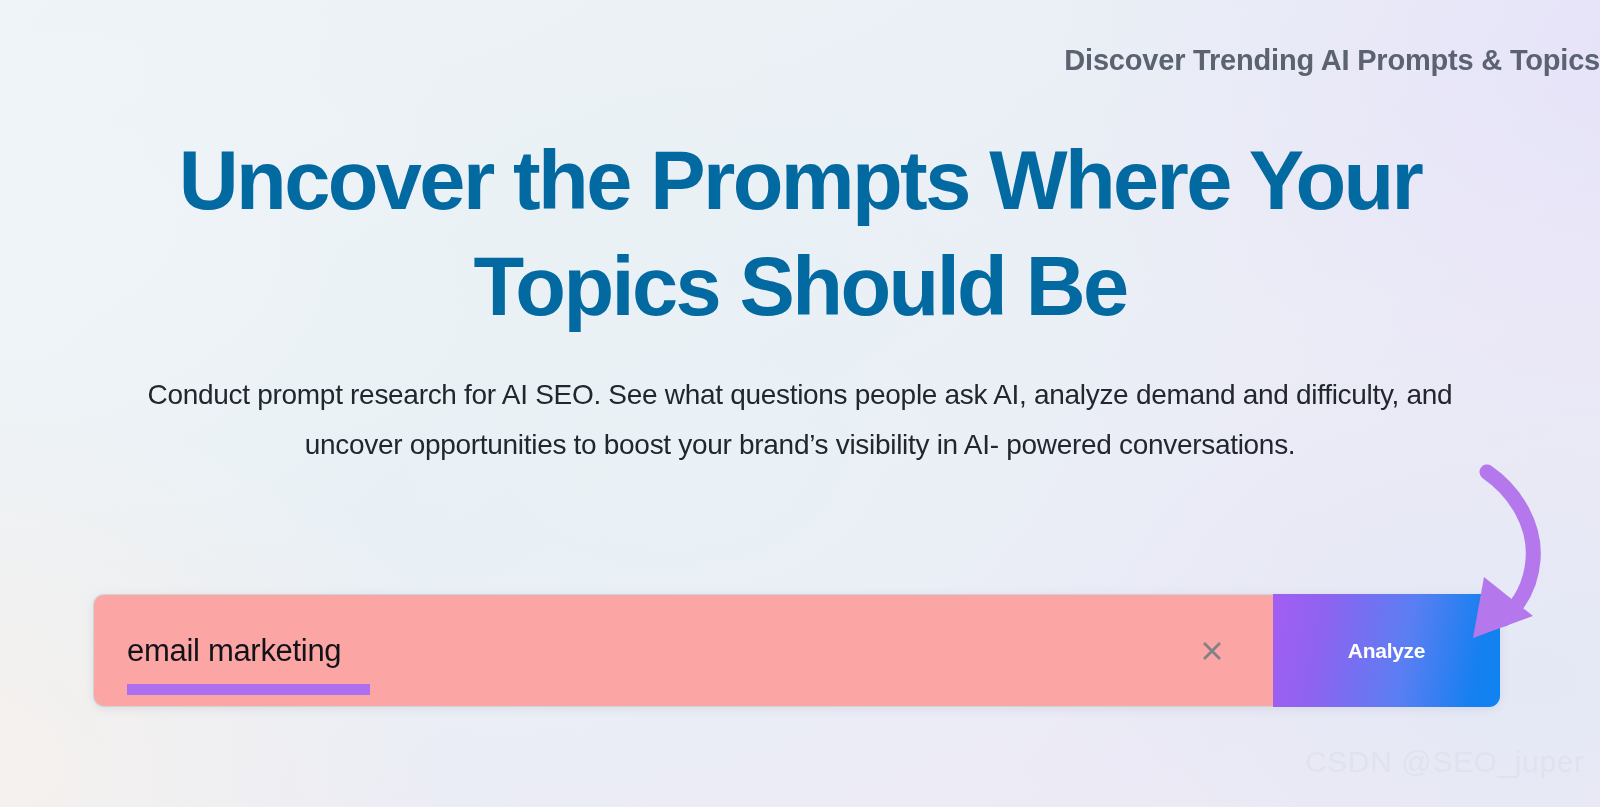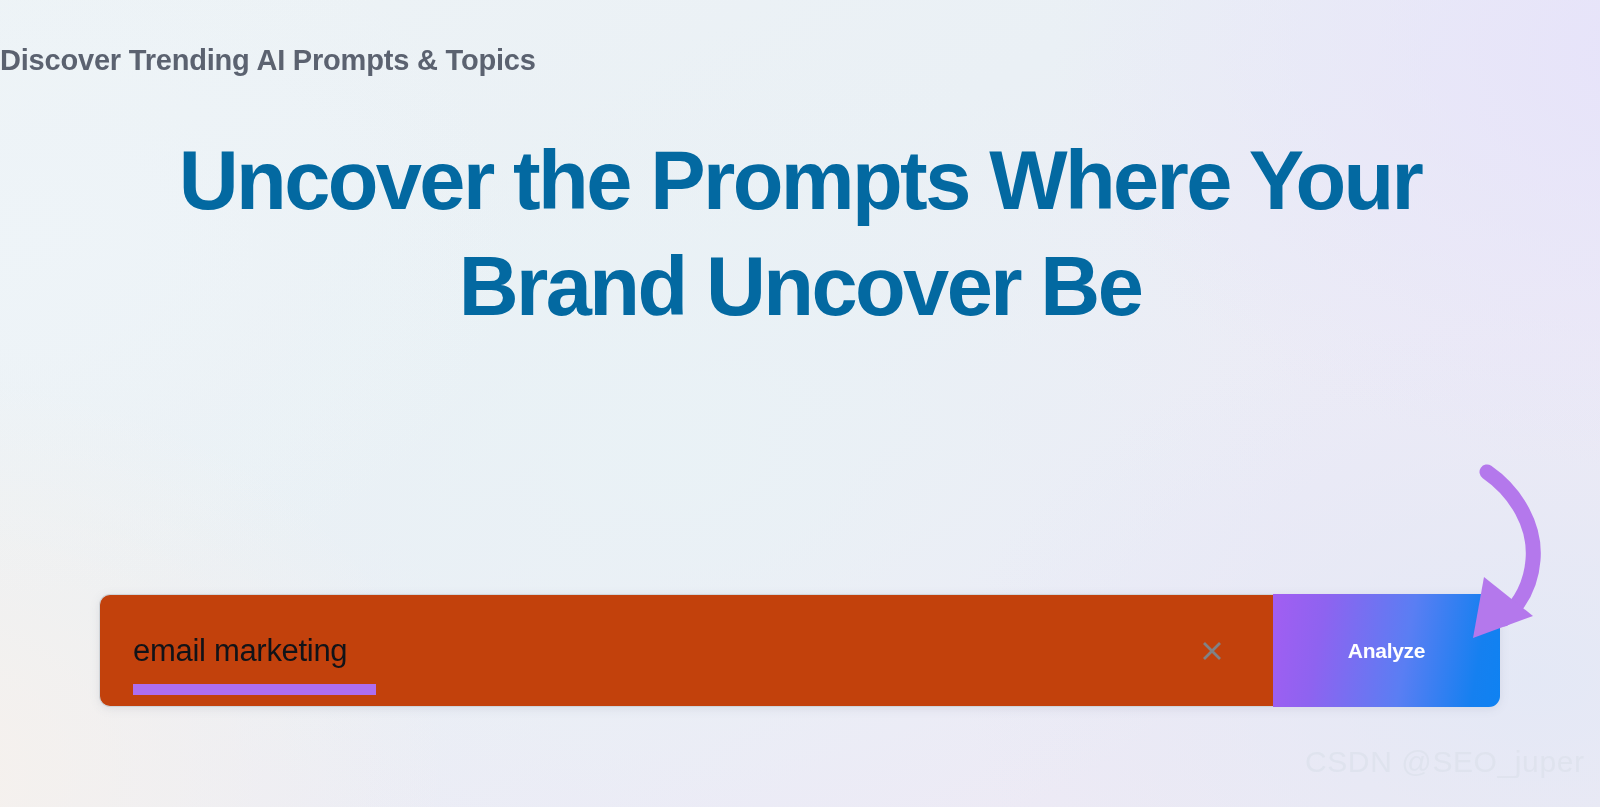--- a/index.html
+++ b/index.html
@@ -29,21 +29,21 @@
     top: 0;
     width: 1600px;
     height: 807px;
   }
 
   .eyebrow {
     position: absolute;
     top: 44px;
     left: 0;
     width: 1600px;
-    text-align: left;
+    text-align: right;
     font-size: 29px;
     font-weight: 700;
     color: #5b6270;
     letter-spacing: -0.2px;
   }
 
   .headline {
     position: absolute;
     top: 128px;
     left: 90px;
@@ -78,27 +78,26 @@
     height: 113px;
     border-radius: 11px;
     display: flex;
     align-items: stretch;
     filter: drop-shadow(0 2px 5px rgba(40,50,80,0.09));
   }
 
   .search-field {
     position: relative;
     flex: 1 1 auto;
-    background: #c2410c;
+    background: #fca5a5;
     border: 1px solid #cfd4d9;
     border-right: none;
     border-radius: 11px 0 0 11px;
     display: flex;
     align-items: center;
-    margin-left: 6px;
   }
 
   .search-input {
     border: none;
     outline: none;
     background: transparent;
     font-family: "Liberation Sans", sans-serif;
     font-size: 31px;
     color: #111318;
     letter-spacing: -0.3px;
@@ -172,23 +171,28 @@
 </style>
 </head>
 <body>
 
 <div class="hero">
 
   <div class="eyebrow">Discover Trending AI Prompts &amp; Topics</div>
 
   <h1 class="headline">
     <span>Uncover the Prompts Where Your</span><br>
-    <span>Brand Uncover Be</span>
+    <span>Topics Should Be</span>
   </h1>
 
+  <p class="subcopy">
+    <span>Conduct prompt research for AI SEO. See what questions people ask AI, analyze</span>
+    <span>demand and difficulty, and uncover opportunities to boost your brand’s visibility in AI-</span>
+    <span>powered conversations.</span>
+  </p>
 
   <div class="searchbar">
 
     <div class="search-field">
       <input class="search-input" type="text" value="email marketing" style="">
       <div class="search-underline"></div>
 
       <button class="clear-btn">
         <span>
           <svg width="30" height="30" viewBox="0 0 30 30" aria-hidden="true">

